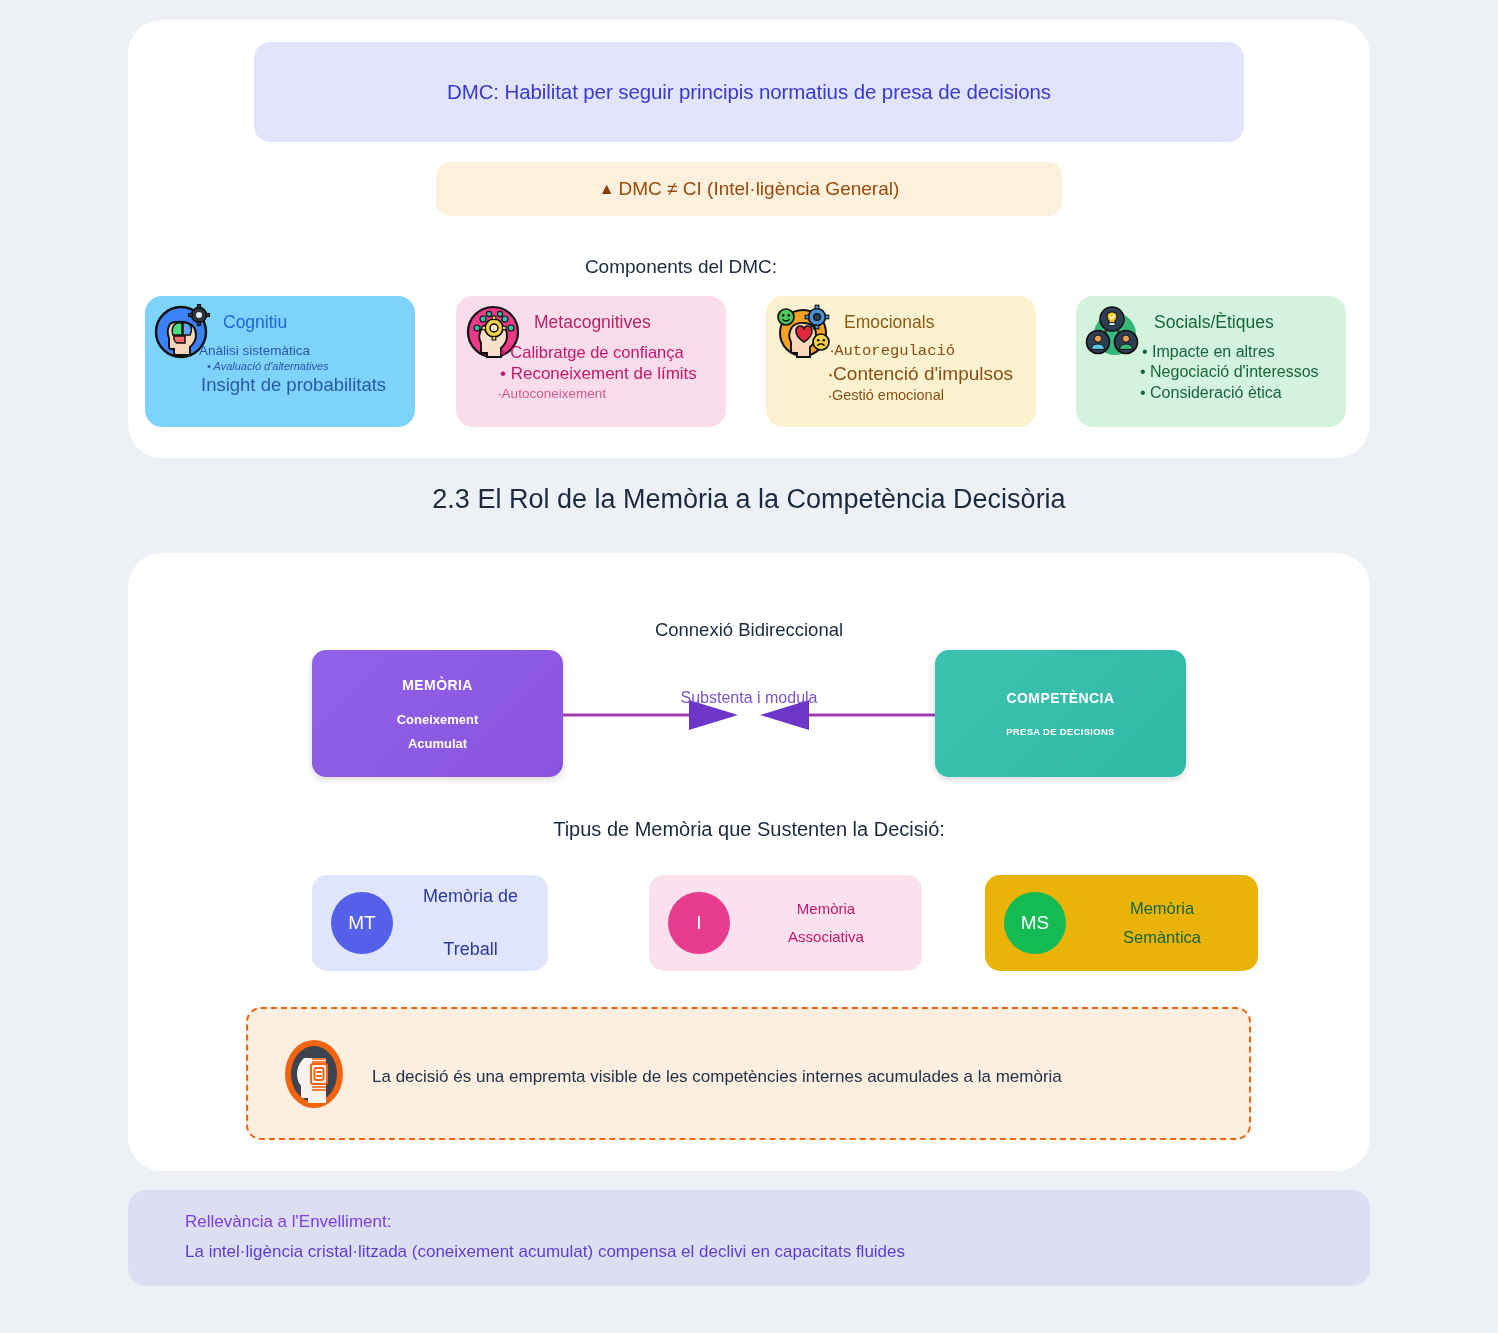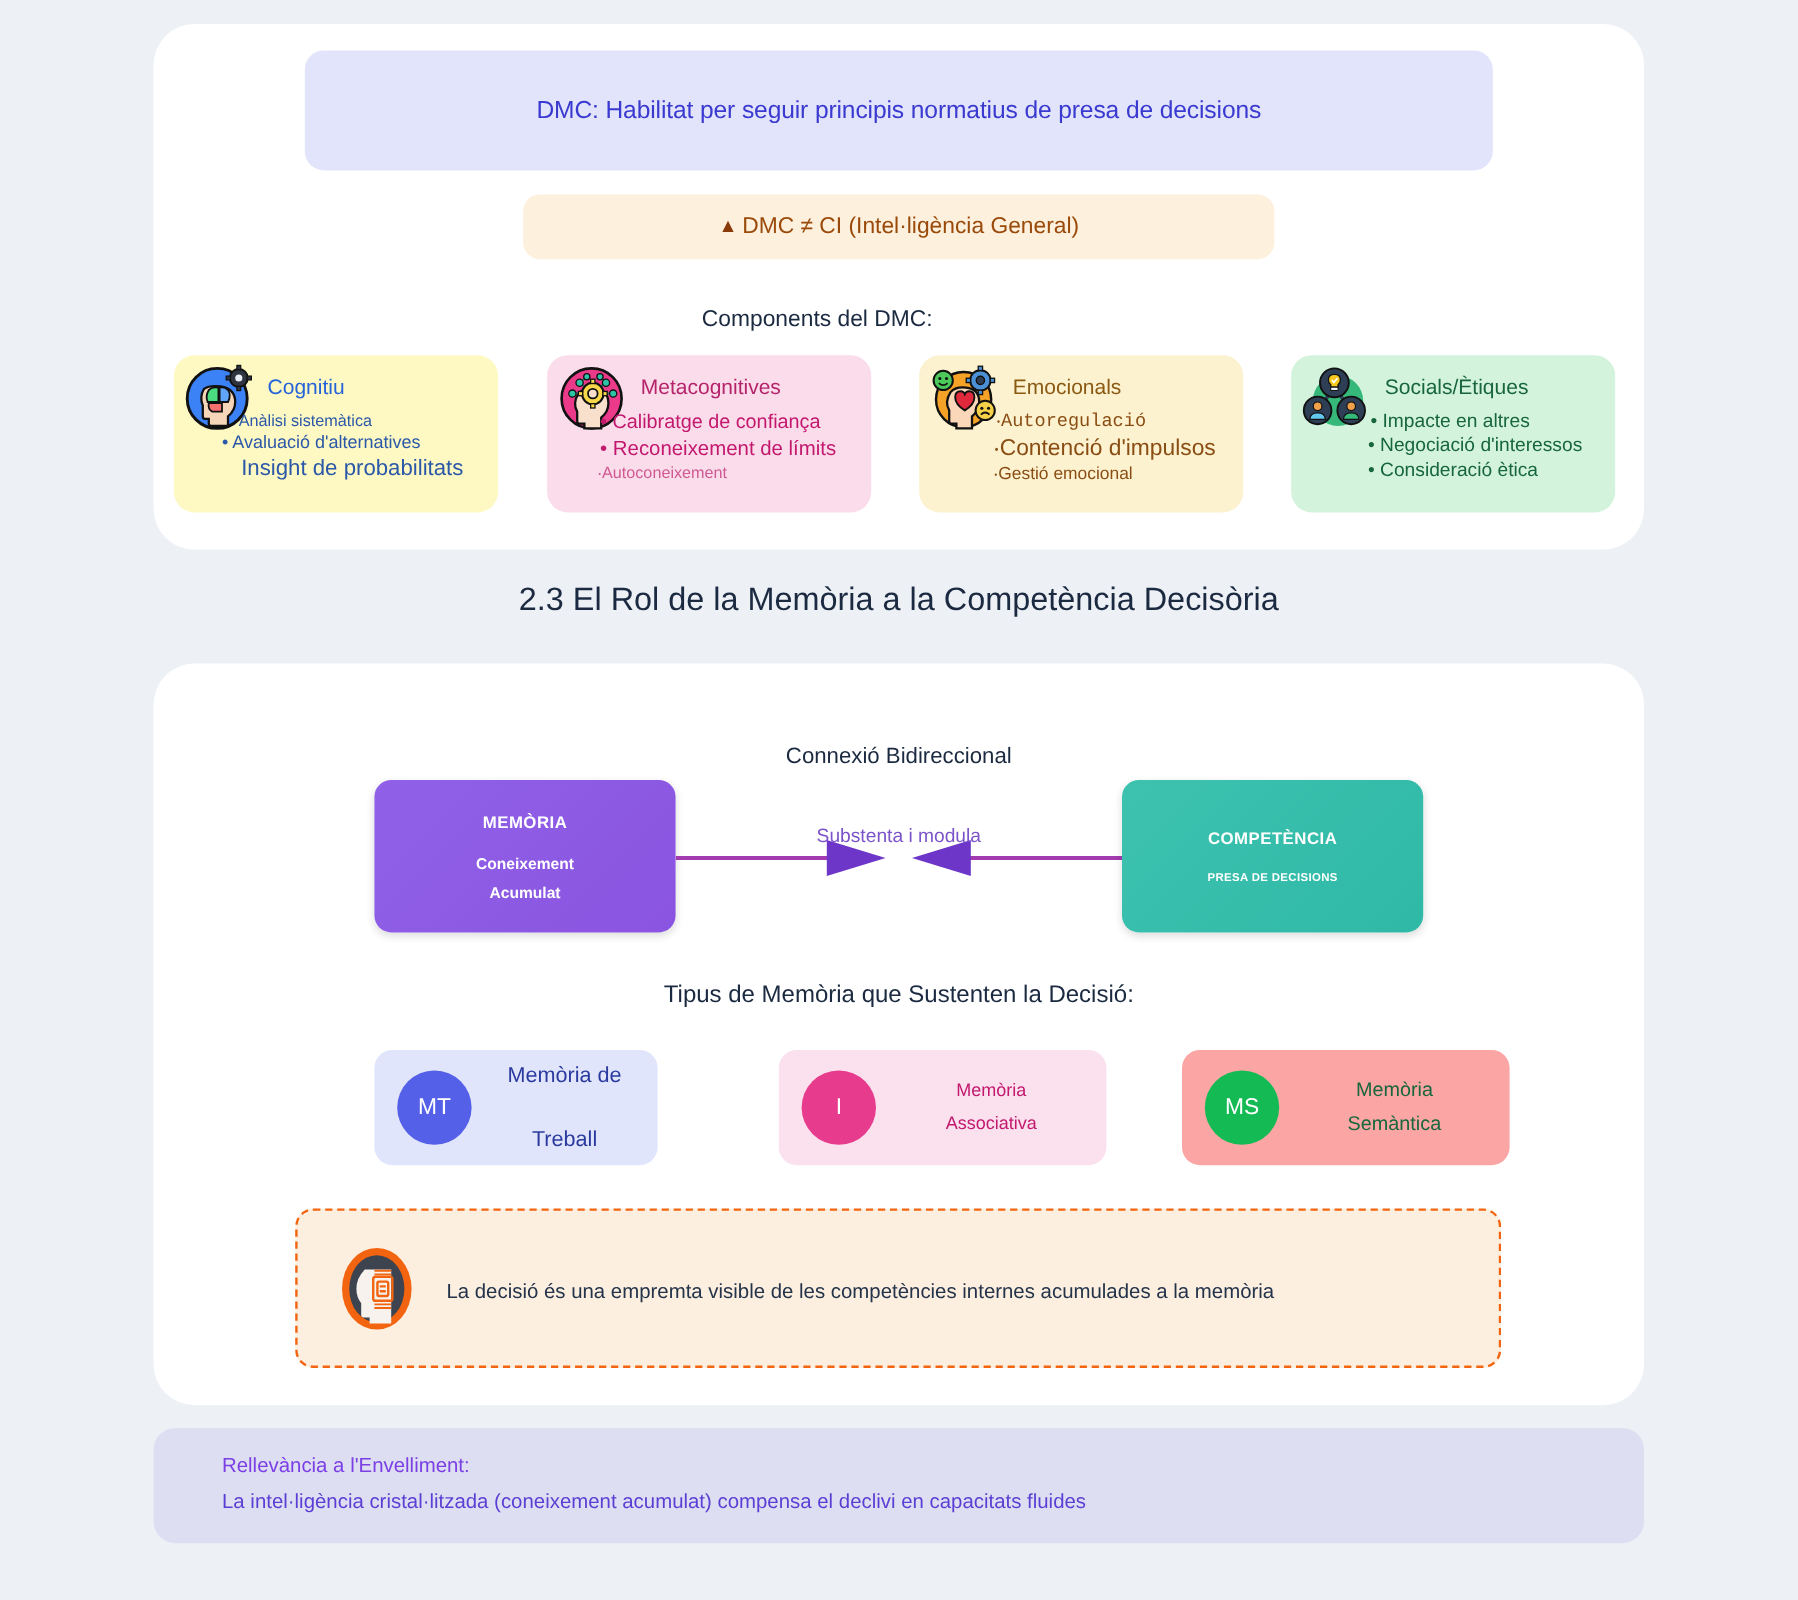--- a/index.html
+++ b/index.html
@@ -49,21 +49,21 @@
     text-align: center; font-size: 19px; color: #1b2a41;
   }
 
   
   .comp-card {
     position: absolute; top: 276px;
     width: 270px; height: 131px;
     border-radius: 17px;
     overflow: visible;
   }
-  #comp-0 { left: 17px;  background: #fef9c3; }
+  #comp-0 { left: 17px;  background: #7dd3fc; }
   #comp-1 { left: 328px; background: #fbdcea; }
   #comp-2 { left: 638px; background: #fcf2cf; }
   #comp-3 { left: 948px; background: #d4f3dd; }
 
   .comp-icon {
     position: absolute; left: 7px; top: 4px;
     width: 62px; height: 62px;
   }
   .comp-title {
     position: absolute; left: 78px; top: 16px;
@@ -73,21 +73,21 @@
   #comp-1 .comp-title { color: #b5246b; }
   #comp-2 .comp-title { color: #8a5a14; }
   #comp-3 .comp-title { color: #17663c; }
 
   .comp-items { position: absolute; left: 40px; top: 46px; width: 226px; }
   .comp-item { white-space: nowrap; line-height: 1.28; }
 
   
   #comp-0 .comp-item { color: #2b58a8; }
   #comp-0 .comp-item:nth-child(1) { font-size: 13.5px; margin-left: 14px; }
-  #comp-0 .comp-item:nth-child(2) { font-size: 15px; margin-left: 0; }
+  #comp-0 .comp-item:nth-child(2) { font-size: 11px; margin-left: 22px; font-style: italic; }
   #comp-0 .comp-item:nth-child(3) { font-size: 18.5px; margin-left: 16px; }
 
   #comp-1 .comp-item { color: #c2186e; }
   #comp-1 .comp-item:nth-child(1) { font-size: 16.5px; margin-left: 4px; }
   #comp-1 .comp-item:nth-child(2) { font-size: 17px;   margin-left: 4px; }
   #comp-1 .comp-item:nth-child(3) { font-size: 13.5px; margin-left: 2px; color: #cf5a93; }
 
   #comp-2 .comp-item { color: #8a4e15; }
   #comp-2 .comp-item:nth-child(1) { font-size: 15.5px; margin-left: 24px; font-family: Liberation Mono, monospace; }
   #comp-2 .comp-item:nth-child(2) { font-size: 19px;   margin-left: 22px; }
@@ -144,21 +144,21 @@
     text-align: center; font-size: 20px; color: #1b2a41;
   }
 
   .mem-card {
     position: absolute; top: 322px; height: 96px;
     border-radius: 15px;
     display: flex; align-items: center;
   }
   #mem-0 { left: 184px; width: 236px; background: #e0e5fb; }
   #mem-1 { left: 521px; width: 273px; background: #fbe0ee; }
-  #mem-2 { left: 857px; width: 273px; background: #fca5a5; }
+  #mem-2 { left: 857px; width: 273px; background: #eab308; }
 
   .mem-badge {
     width: 62px; height: 62px; border-radius: 50%;
     margin-left: 19px; flex: 0 0 auto;
     display: flex; align-items: center; justify-content: center;
     color: #fff; font-size: 19px;
   }
   #mem-0 .mem-badge { background: #5560e8; }
   #mem-1 .mem-badge { background: #e73b8e; }
   #mem-2 .mem-badge { background: #14ba54; }

